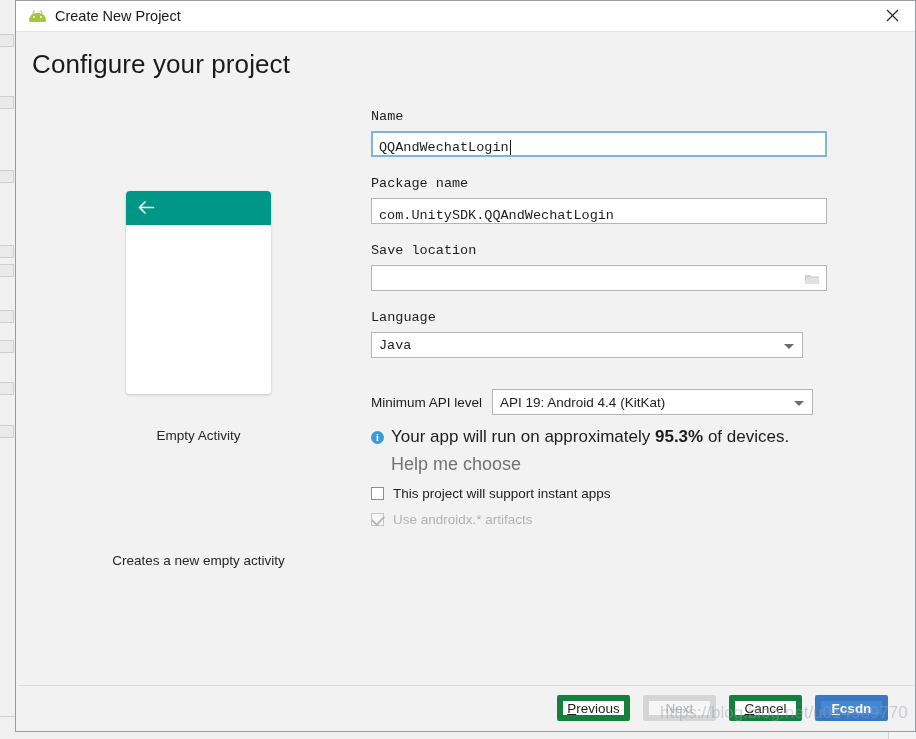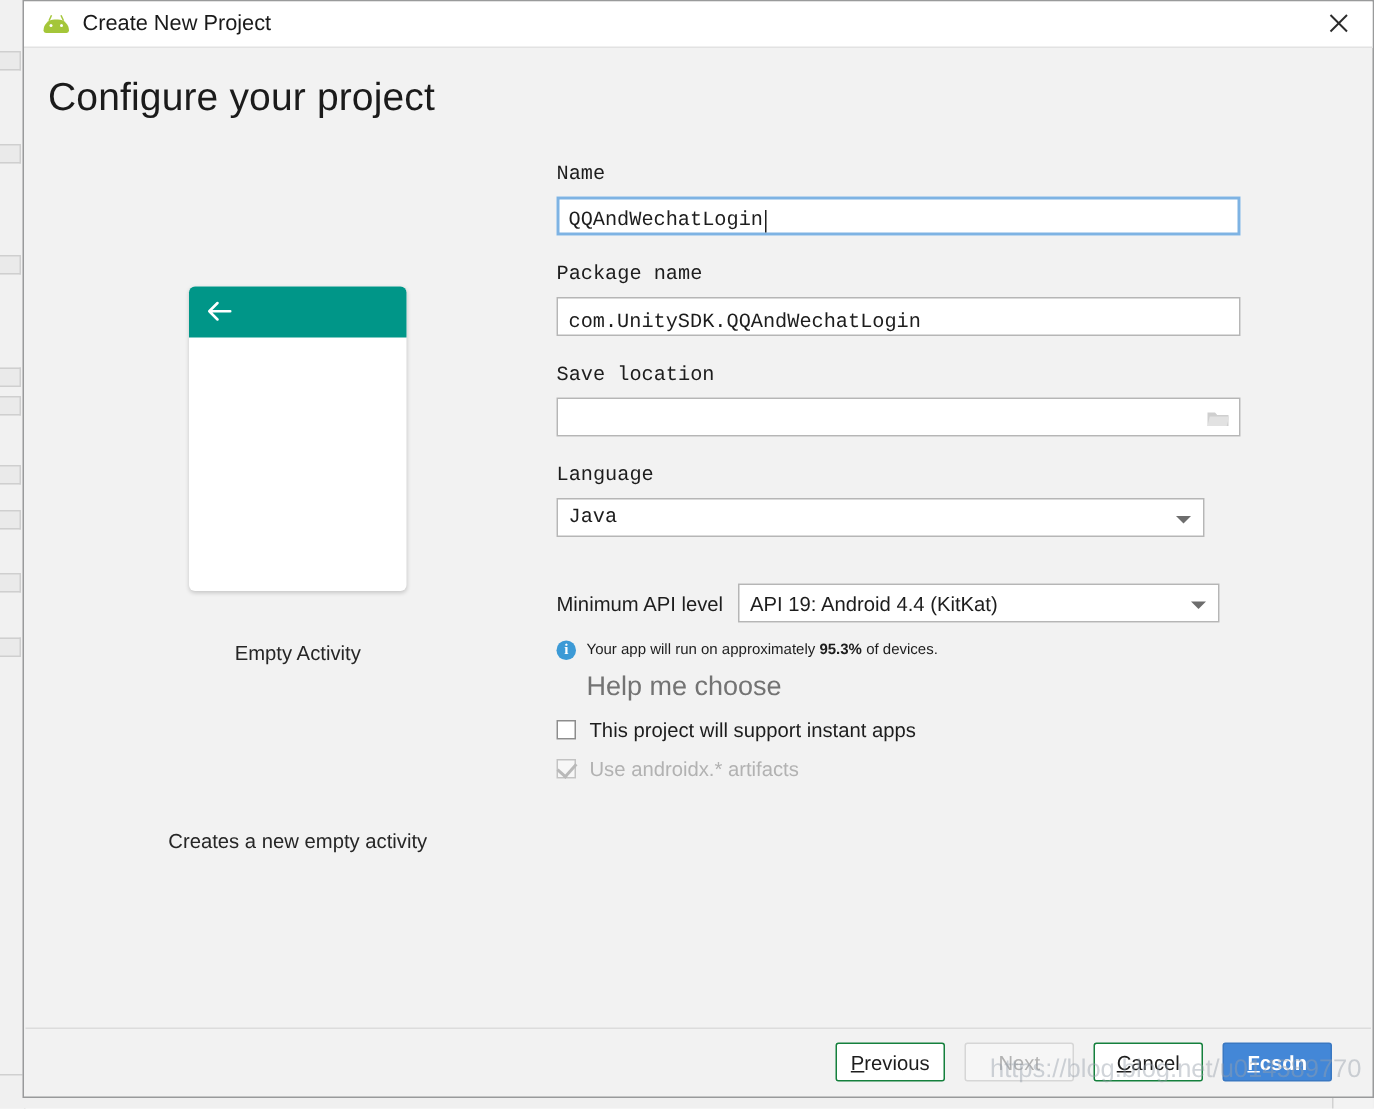--- a/index.html
+++ b/index.html
@@ -281,21 +281,21 @@
     color: #ffffff;
     font-size: 10px;
     font-weight: bold;
     line-height: 13px;
     text-align: center;
     margin-right: 7px;
     font-family: "Liberation Serif", serif;
     flex: none;
   }
   #devices-text {
-    font-size: 10px;
+    font-size: 17px;
     color: #1d1d1d;
   }
   #devices-text b { font-weight: bold; }
 
   #help-link {
     margin-top: 7px;
     margin-left: 20px;
     font-size: 18px;
     color: #737373;
     cursor: pointer;
@@ -352,21 +352,21 @@
     align-items: flex-start;
     padding-right: 27px;
     box-sizing: border-box;
   }
   .dlg-button {
     box-sizing: border-box;
     width: 73px;
     height: 26px;
     margin-left: 13px;
     background: #ffffff;
-    border: 1px solid #15803d;
+    border: 6px solid #15803d;
     border-radius: 2px;
     font-size: 13.5px;
     color: #1d1d1d;
     display: flex;
     align-items: center;
     justify-content: center;
     cursor: pointer;
     font-family: "Liberation Sans", sans-serif;
   }
   .dlg-button u { text-decoration: underline; }

